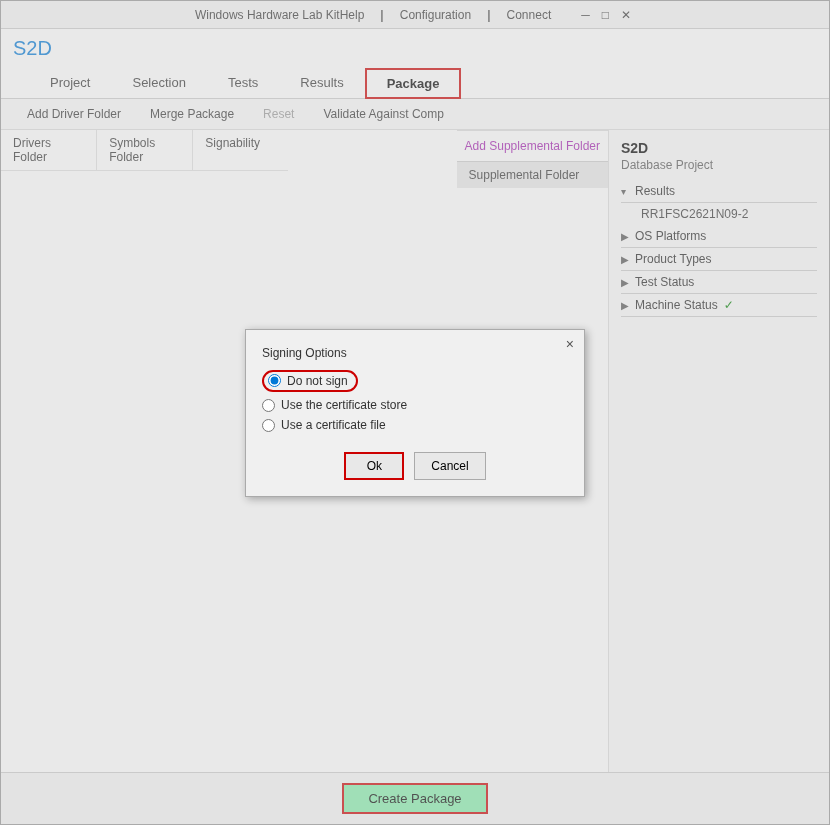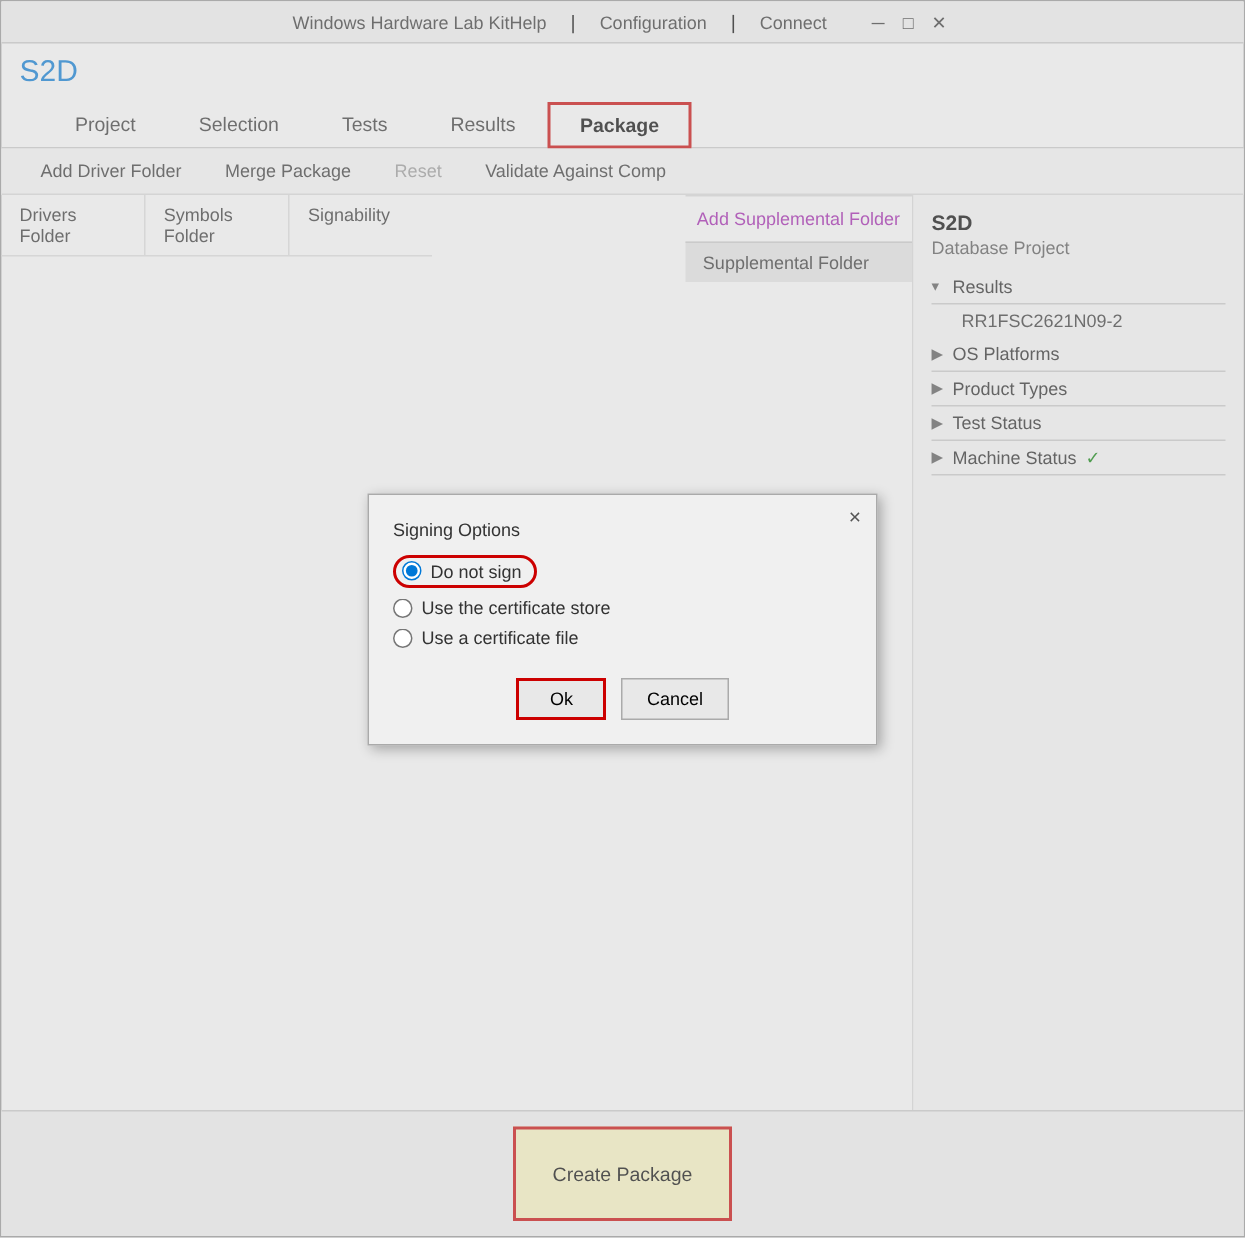--- a/index.html
+++ b/index.html
@@ -195,24 +195,24 @@
       margin-left: 6px;
     }
     .bottom-bar {
       border-top: 1px solid #ccc;
       padding: 10px;
       display: flex;
       justify-content: center;
       background: #f5f5f5;
     }
     .create-package-btn {
-      padding: 22px 24px;
+      padding: 6px 24px;
       font-size: 13px;
       border: 2px solid #cc0000;
-      background: #fef9c3;
+      background: #86efac;
       cursor: pointer;
       color: #000;
     }
 
     
     .modal-overlay {
       position: absolute;
       top: 0; left: 0; right: 0; bottom: 0;
       background: rgba(200,200,200,0.4);
       display: flex;

